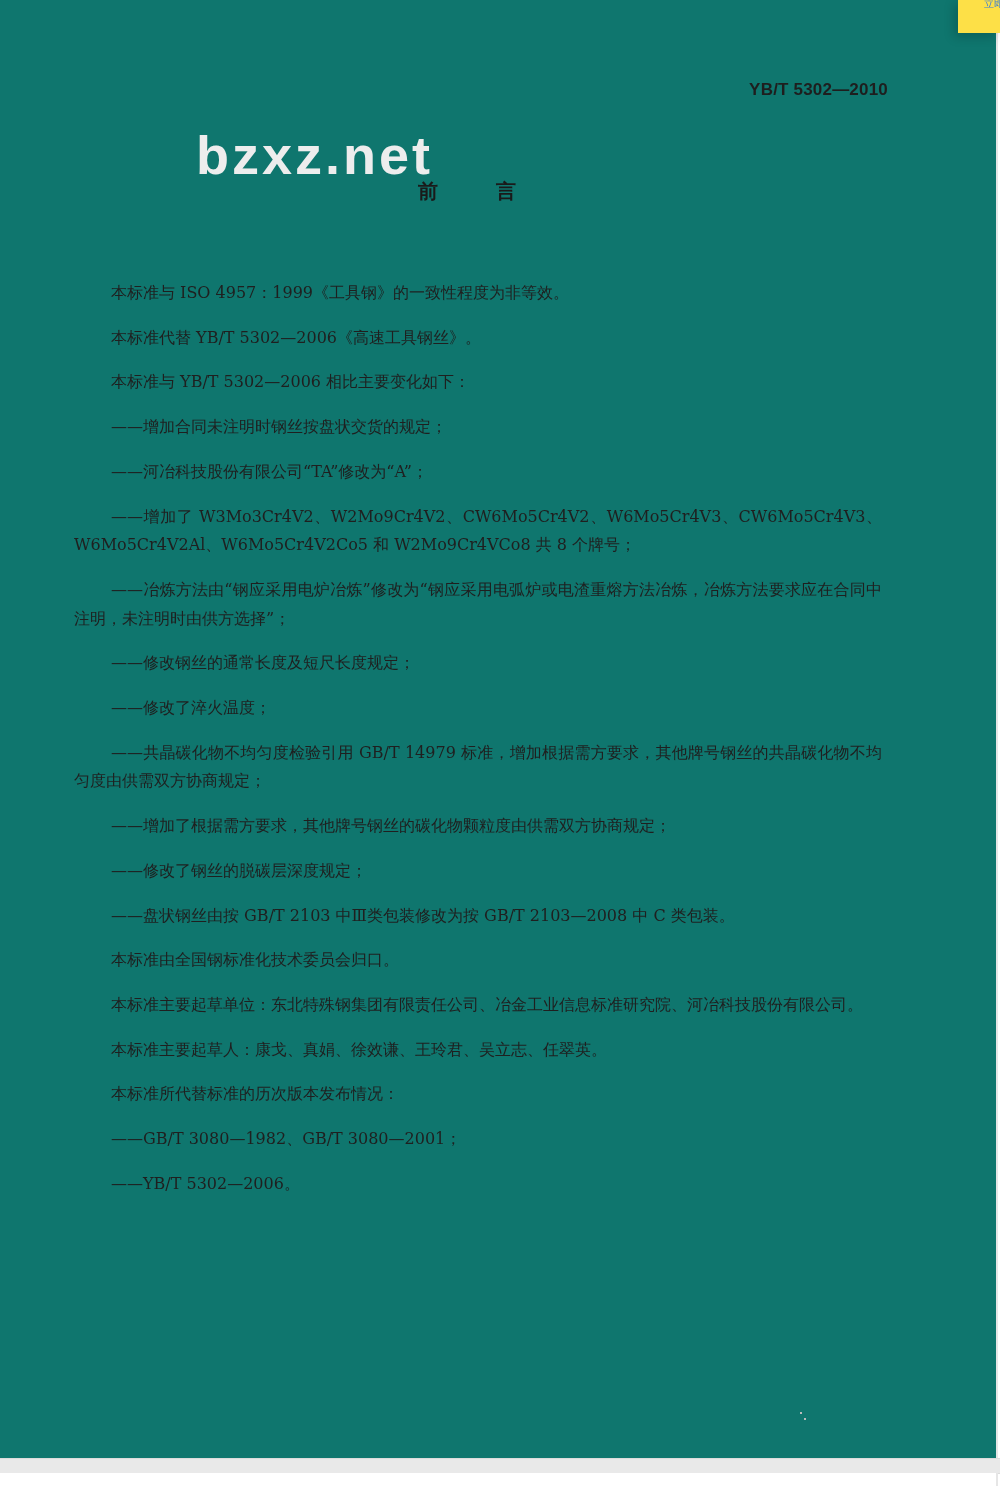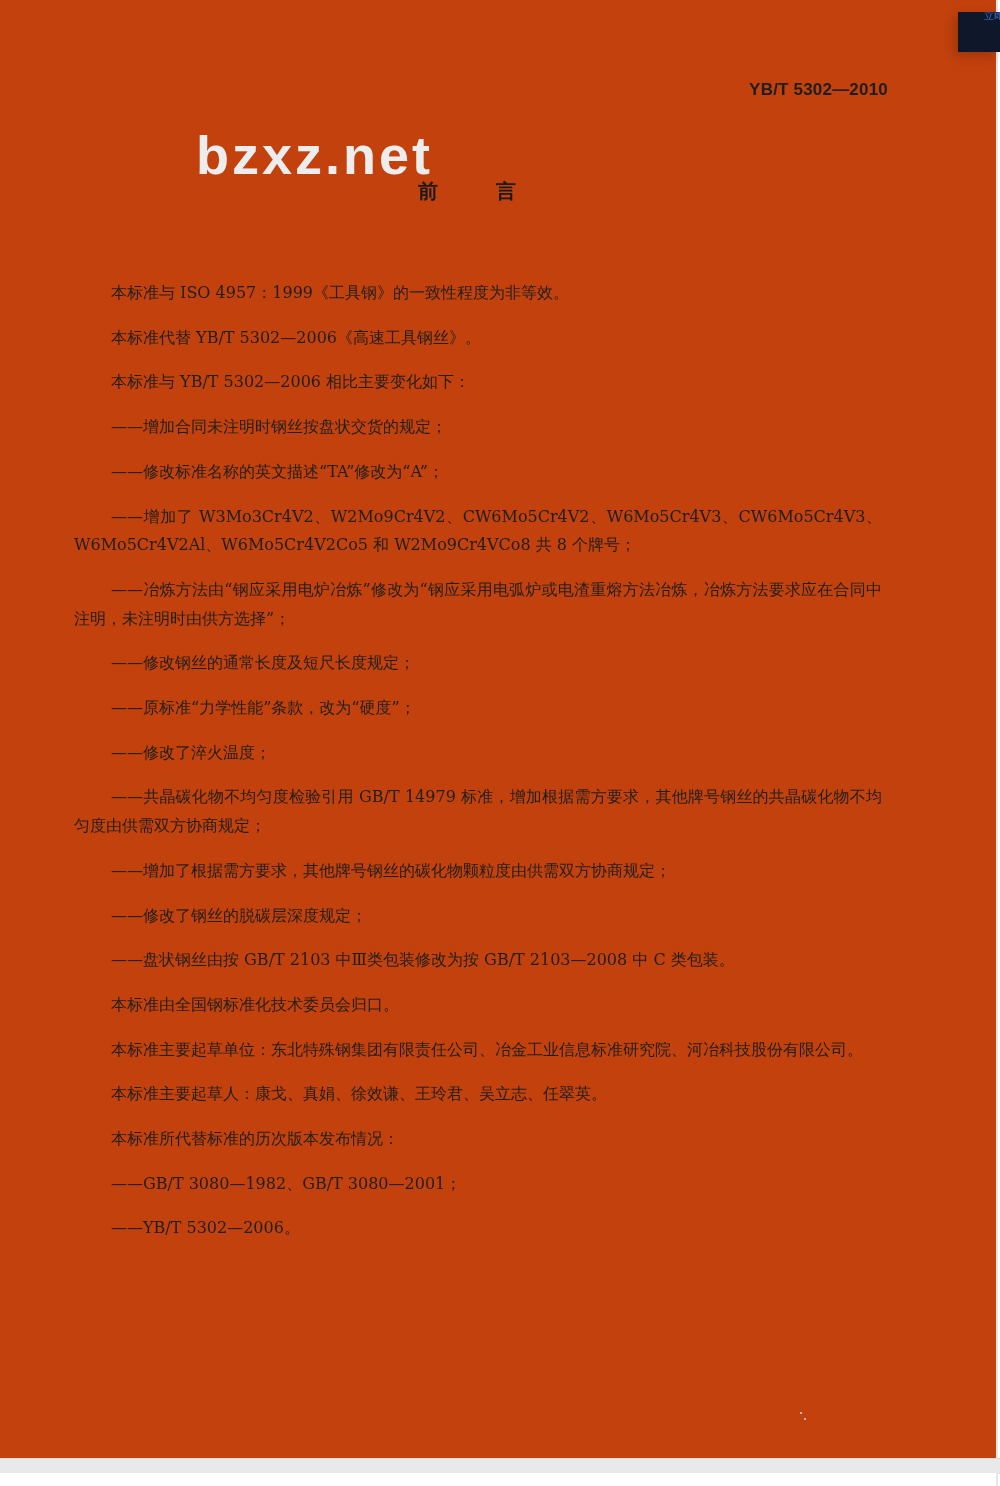--- a/index.html
+++ b/index.html
@@ -4,35 +4,35 @@
 <style>
   html, body { margin: 0; padding: 0; }
   body {
     width: 1000px; height: 1486px; position: relative; overflow: hidden;
     background: #ffffff;
     font-family: "DejaVu Serif", "Liberation Serif", serif;
     color: #1a1a1a;
   }
   .page {
     position: absolute; left: 0; top: 0; width: 996px; height: 1458px;
-    background: #c2410c;
+    background: #0f766e;
     border-right: 2px solid #e6e6e6;
   }
   .page-gap {
     position: absolute; left: 0; top: 1458px; width: 1000px; height: 14px;
     background: #e9e9e9;
     border-top: 1px solid #dcdcdc; border-bottom: 1px solid #dcdcdc;
   }
   .next-page {
     position: absolute; left: 0; top: 1473px; width: 996px; height: 13px;
     background: #ffffff; border-right: 2px solid #e6e6e6;
   }
   .corner-widget {
-    position: absolute; right: 0; top: 12px; width: 42px; height: 40px;
-    background: #0f172a;
+    position: absolute; right: 0; top: 0; width: 42px; height: 33px;
+    background: #fde047;
     box-shadow: -4px 4px 10px rgba(0,0,0,0.18);
     overflow: hidden;
   }
   .corner-widget .corner-label {
     position: absolute; right: -4px; top: -3px;
     font-family: "DejaVu Sans", sans-serif; font-size: 10px;
     color: #3b7dd8; white-space: nowrap;
   }
   .std-number {
     position: absolute; right: 108px; top: 80px;
@@ -73,25 +73,24 @@
 
   <div class="title">
     <span>前</span><span class="gap"></span><span>言</span>
   </div>
 
   <div class="body-text">
     <p class="p">本标准与 ISO 4957：1999《工具钢》的一致性程度为非等效。</p>
     <p class="p">本标准代替 YB/T 5302—2006《高速工具钢丝》。</p>
     <p class="p">本标准与 YB/T 5302—2006 相比主要变化如下：</p>
     <p class="p">——增加合同未注明时钢丝按盘状交货的规定；</p>
-    <p class="p">——修改标准名称的英文描述“TA”修改为“A”；</p>
+    <p class="p">——河冶科技股份有限公司“TA”修改为“A”；</p>
     <p class="p">——增加了 W3Mo3Cr4V2、W2Mo9Cr4V2、CW6Mo5Cr4V2、W6Mo5Cr4V3、CW6Mo5Cr4V3、W6Mo5Cr4V2Al、W6Mo5Cr4V2Co5 和 W2Mo9Cr4VCo8 共 8 个牌号；</p>
     <p class="p">——冶炼方法由“钢应采用电炉冶炼”修改为“钢应采用电弧炉或电渣重熔方法冶炼，冶炼方法要求应在合同中注明，未注明时由供方选择”；</p>
     <p class="p">——修改钢丝的通常长度及短尺长度规定；</p>
-    <p class="p">——原标准“力学性能”条款，改为“硬度”；</p>
     <p class="p">——修改了淬火温度；</p>
     <p class="p">——共晶碳化物不均匀度检验引用 GB/T 14979 标准，增加根据需方要求，其他牌号钢丝的共晶碳化物不均匀度由供需双方协商规定；</p>
     <p class="p">——增加了根据需方要求，其他牌号钢丝的碳化物颗粒度由供需双方协商规定；</p>
     <p class="p">——修改了钢丝的脱碳层深度规定；</p>
     <p class="p">——盘状钢丝由按 GB/T 2103 中Ⅲ类包装修改为按 GB/T 2103—2008 中 C 类包装。</p>
     <p class="p">本标准由全国钢标准化技术委员会归口。</p>
     <p class="p">本标准主要起草单位：东北特殊钢集团有限责任公司、冶金工业信息标准研究院、河冶科技股份有限公司。</p>
     <p class="p">本标准主要起草人：康戈、真娟、徐效谦、王玲君、吴立志、任翠英。</p>
     <p class="p">本标准所代替标准的历次版本发布情况：</p>
     <p class="p">——GB/T 3080—1982、GB/T 3080—2001；</p>

